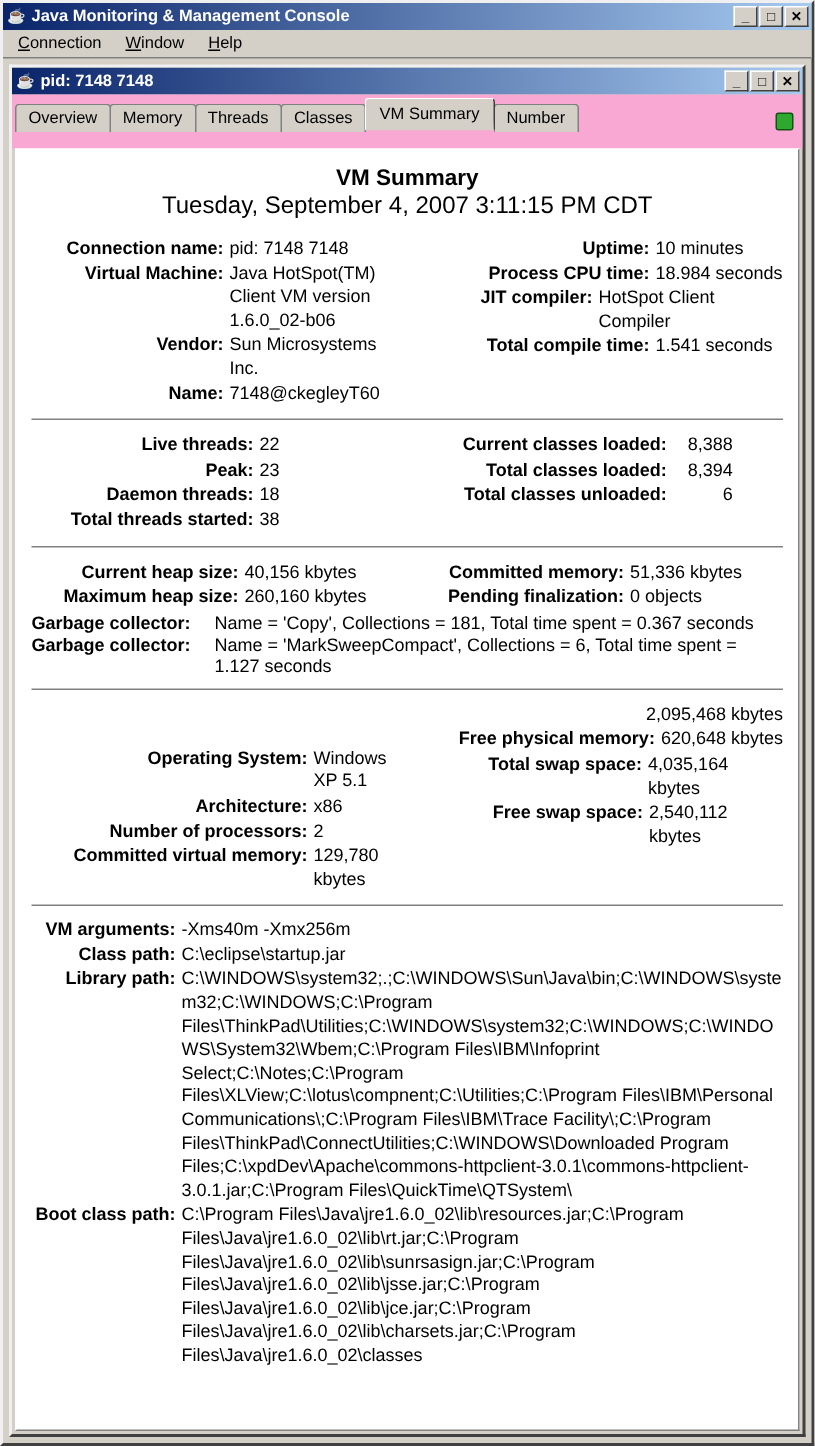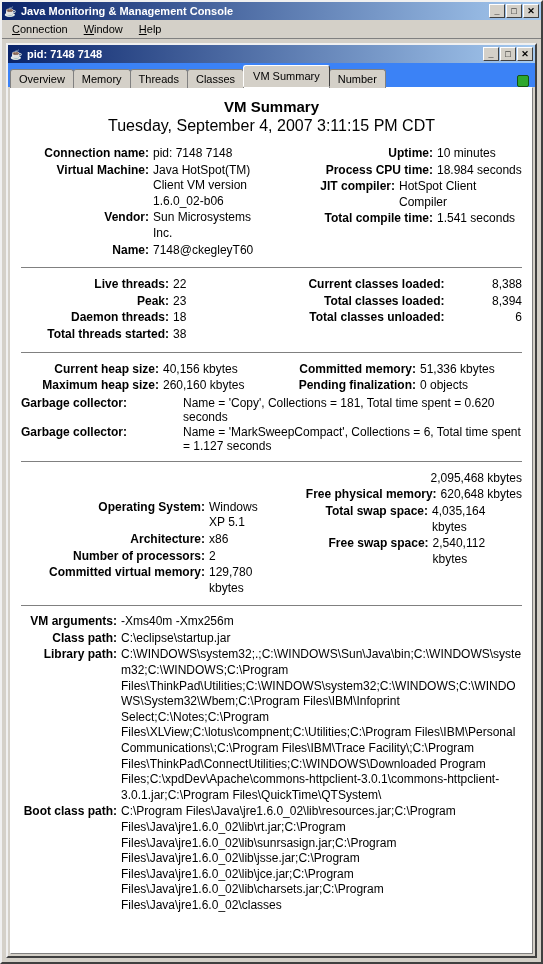--- a/index.html
+++ b/index.html
@@ -82,22 +82,22 @@
     align-items: center;
     height: 18px;
     padding: 0 2px;
     font-weight: bold;
     font-size: 11px;
   }
   .child-titlebar .title { flex: 1; }
   .tabbar {
     display: flex;
     align-items: flex-end;
-    padding: 2px 2px 0 2px;
-    background: #3b82f6;
+    padding: 2px 2px 12px 2px;
+    background: #f9a8d4;
   }
   .tab {
     padding: 3px 8px;
     border: 1px solid #808080;
     border-bottom: none;
     margin-right: -1px;
     background: #d4d0c8;
     border-radius: 3px 3px 0 0;
     font-size: 11px;
     position: relative;
@@ -162,39 +162,38 @@
   }
   hr.sep {
     border: none;
     border-top: 1px solid #808080;
     margin: 8px 0;
   }
   .gc-row {
     display: flex;
     margin: 1px 0;
     font-size: 12px;
-    gap: 40px;
   }
   .gc-lab {
     font-weight: bold;
     width: 122px;
     text-align: left;
     padding-right: 4px;
   }
   .gc-val { flex: 1; font-size: 12px; }
   .paths .row { align-items: flex-start; }
   .paths .lab { width: 100px; flex-shrink:0;}
   .mono { font-family: Tahoma, Arial; font-size:12px; }
   .section1 .col:first-child .lab { width: 132px; }
   .section1 .col:last-child .lab { width: 128px; }
   .section1 .col:last-child .row {justify-content: flex-end;}
   .section1 .col:last-child .val {flex: 0 1 auto; min-width: 85px;}
   .section2 .col:first-child .lab { width: 152px; }
   .section2 .col:last-child .lab { width: 172px; }
-  .section2 .col:last-child .row {justify-content: space-between;}
+  .section2 .col:last-child .row {justify-content: flex-start;}
   .section2 .col:last-child .val {flex: 0 1 auto; min-width: 40px; text-align:right;}
   .section3 .row .lab { width: 142px; text-align:right;}
   .section3-right .lab {width:138px;}
   .section3-right .row {justify-content:flex-end;}
   .section3-right .val {flex:0 1 auto; min-width:102px;}
   .section4 .col:first-child .lab { width: 188px; }
   .section4 .col:last-child .lab { width: 158px; }
   .section4 .col:last-child .row {justify-content:flex-end;}
   .section4 .col:last-child .val {flex:0 1 auto; min-width:80px;}
 </style>
@@ -340,21 +339,21 @@
                 <span class="val">51,336 kbytes</span>
               </div>
             <div class="row">
                 <span class="lab">Pending finalization:</span>
                 <span class="val">0 objects</span>
               </div>
           </div>
         </div>
         <div class="gc-row">
             <span class="gc-lab">Garbage collector:</span>
-            <span class="gc-val">Name = 'Copy', Collections = 181, Total time spent = 0.620 seconds</span>
+            <span class="gc-val">Name = 'Copy', Collections = 181, Total time spent = 0.367 seconds</span>
           </div>
         <div class="gc-row">
             <span class="gc-lab">Garbage collector:</span>
             <span class="gc-val">Name = 'MarkSweepCompact', Collections = 6, Total time spent = 1.127 seconds</span>
           </div>
       </div>
 
       <hr class="sep">
 
       <div class="two-col section4">

